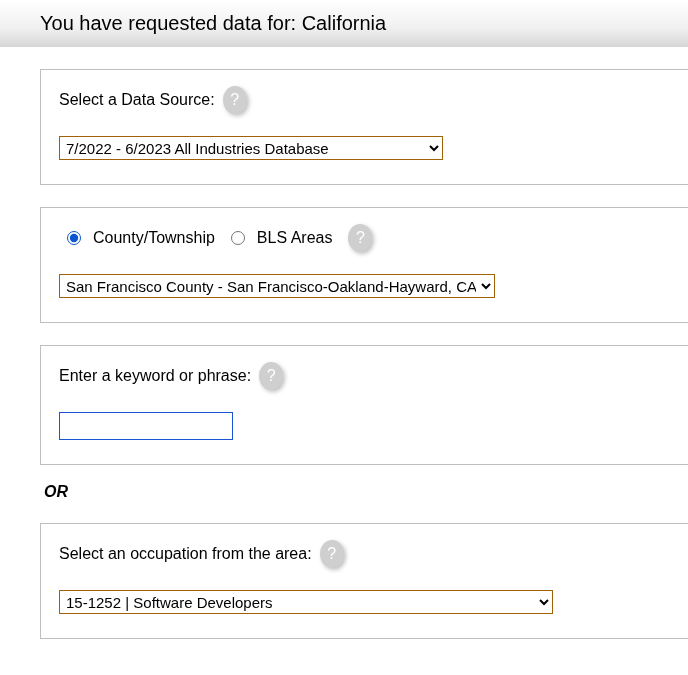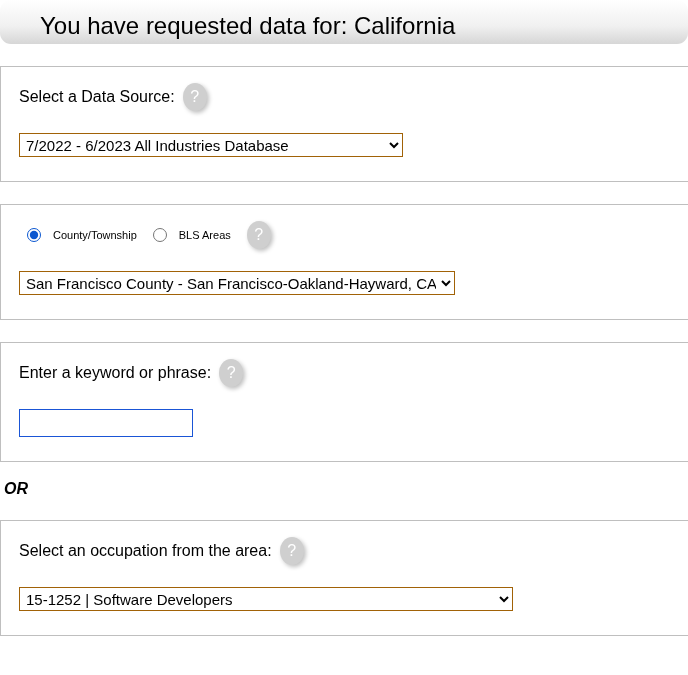--- a/index.html
+++ b/index.html
@@ -6,27 +6,27 @@
   html, body {
     margin: 0;
     padding: 0;
     width: 688px;
     height: 675px;
     font-family: Arial, Helvetica, sans-serif;
     background: #fff;
   }
   .header-bar {
     background: linear-gradient(to bottom, #ffffff 0%, #f0f0f0 60%, #d6d6d6 100%);
-    padding: 12px 0 4px 40px;
-    font-size: 24px;
+    padding: 12px 0 12px 40px;
+    font-size: 20px;
     font-weight: normal;
     color: #000;
-    border-radius: 11px;
   }
   .content-wrap {
+    padding-left: 40px;
     margin-top: 16px;
   }
   .section-box {
     border: 1px solid #bfbfbf;
     border-right: none;
     margin-top: 22px;
     padding: 16px 18px 24px 18px;
     background: #fff;
   }
   .label-row {
@@ -71,21 +71,21 @@
     padding: 2px 6px;
     font-size: 15px;
   }
   input[type="radio"] {
     margin: 0 4px 0 8px;
     accent-color: #0b57d0;
     width: 14px;
     height: 14px;
   }
   .radio-label {
-    font-size: 11px;
+    font-size: 16px;
     cursor: pointer;
   }
   .or-label {
     font-weight: bold;
     font-size: 16px;
     margin: 18px 0 0 4px;
     font-style: italic;
   }
 </style>
 </head>

